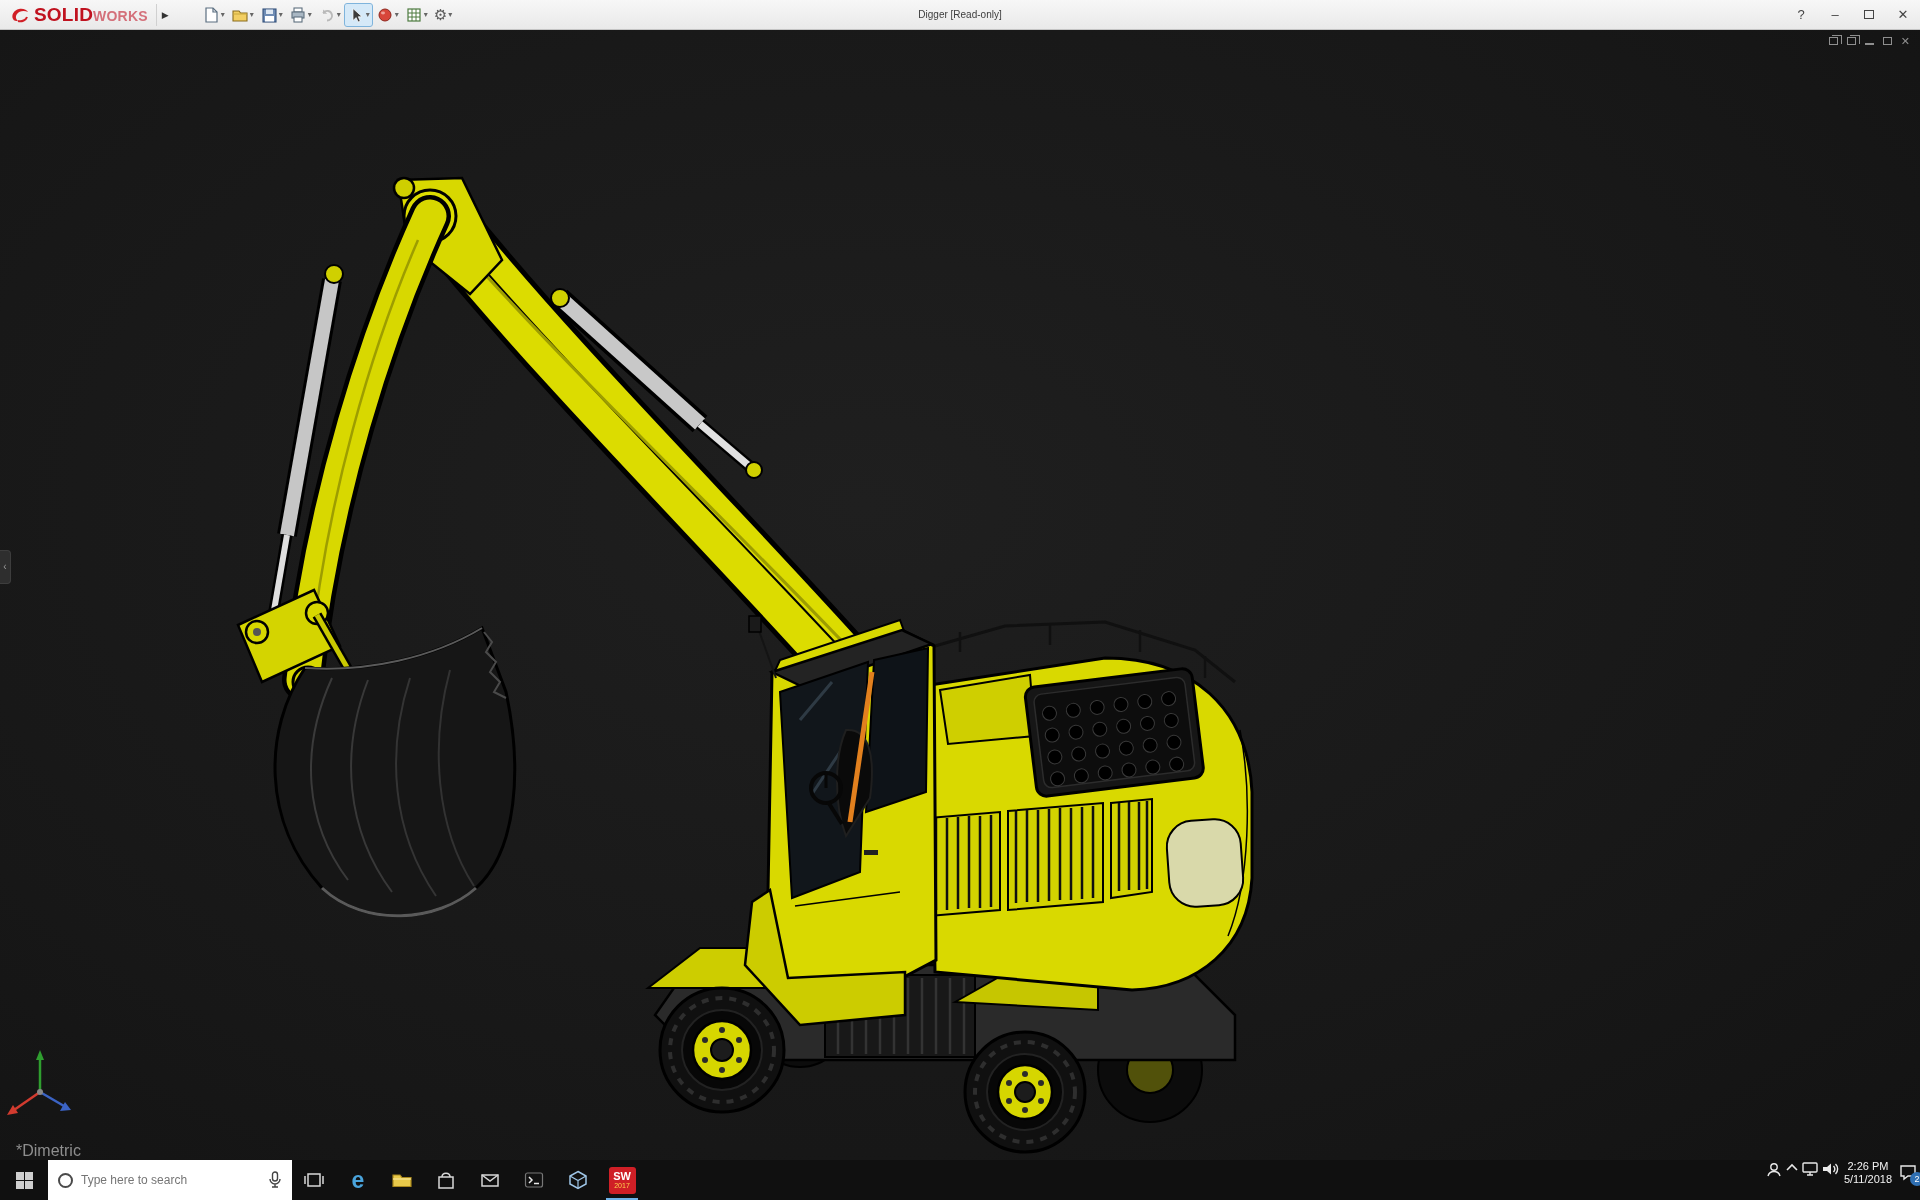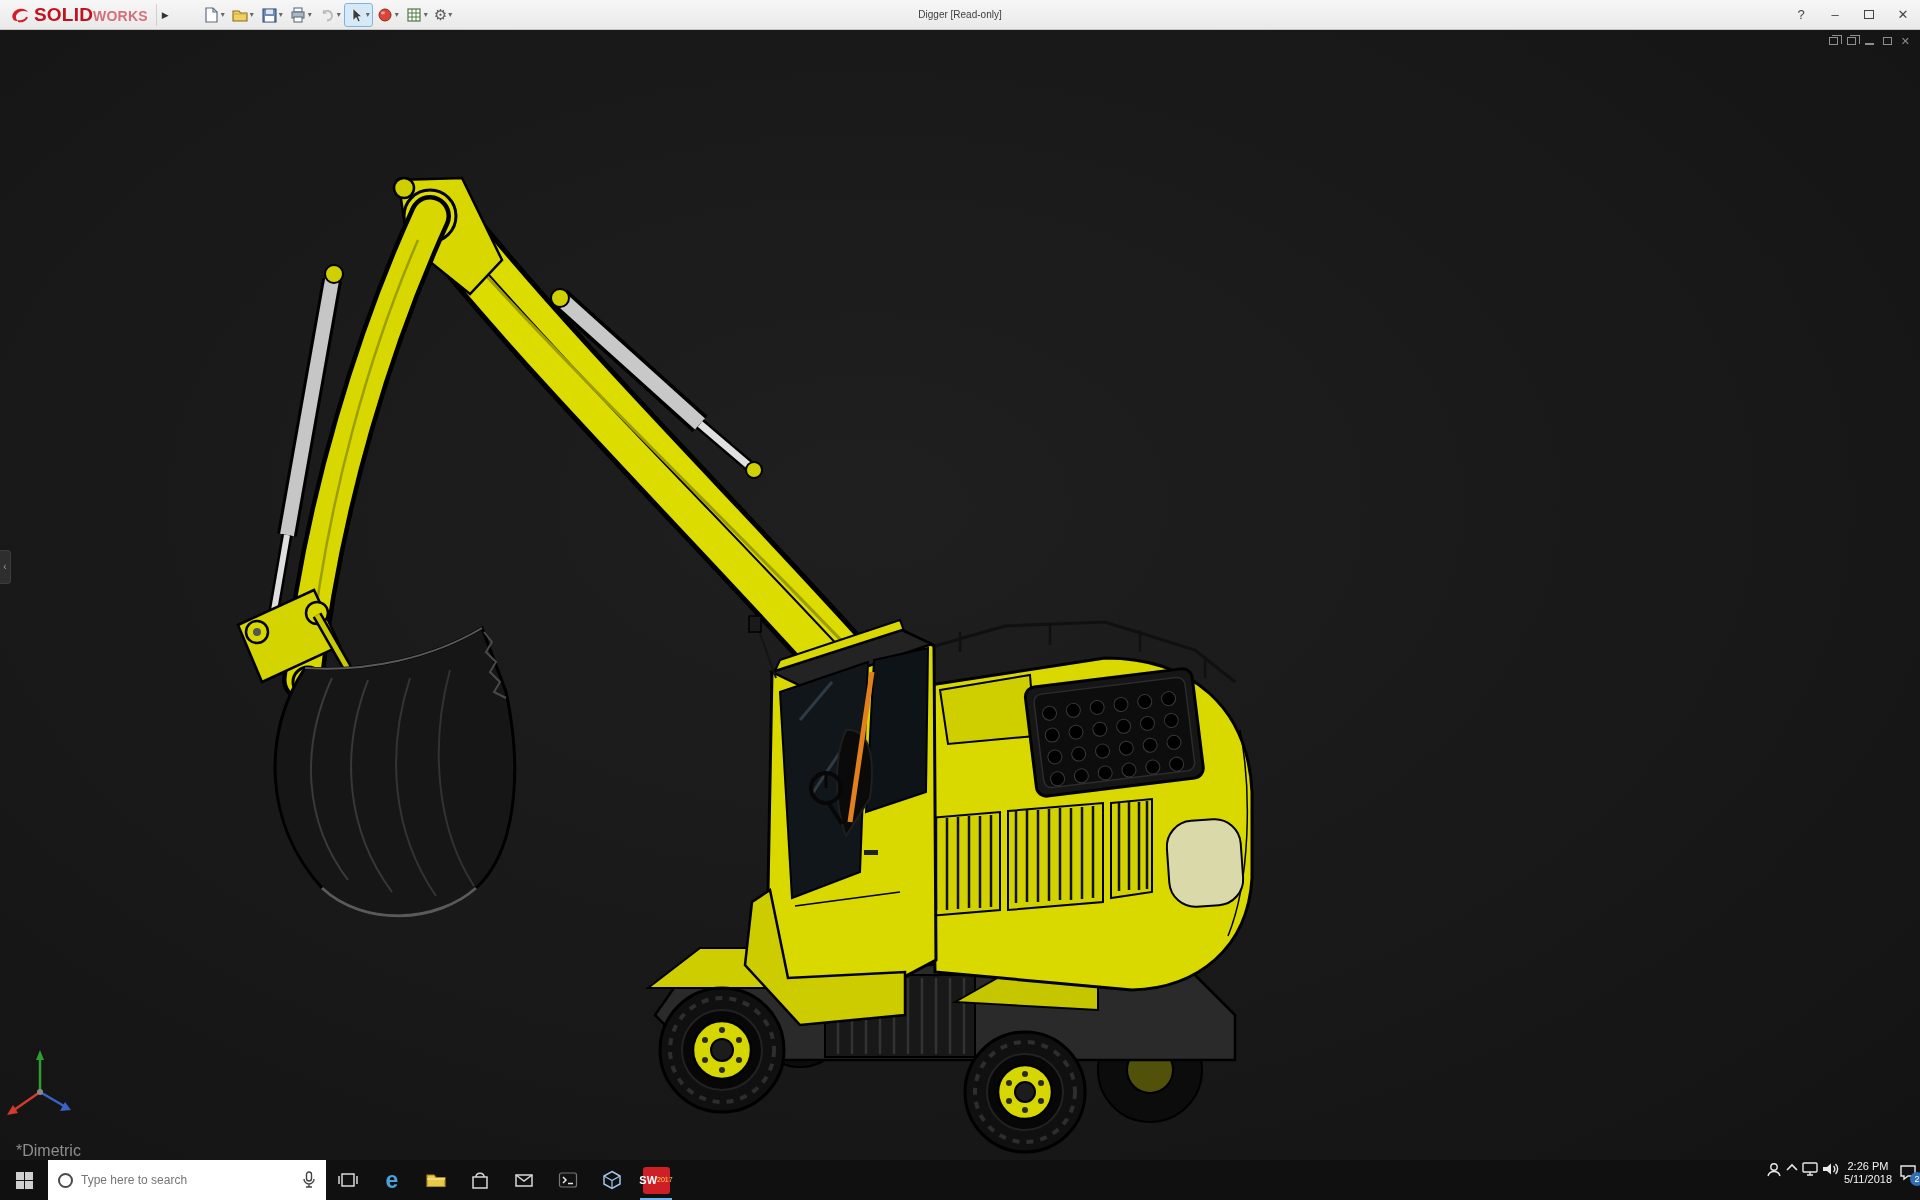--- a/index.html
+++ b/index.html
@@ -48,30 +48,30 @@
   .left-tab { position:absolute; left:0; top:46%; width:11px; height:34px; background:#2e2e2e;
     border:1px solid #3d3d3d; border-left:none; border-radius:0 4px 4px 0;
     color:#9a9a9a; font-size:10px; display:flex; align-items:center; justify-content:center; z-index:5; }
 
   
   .taskbar { position:absolute; left:0; right:0; bottom:0; height:40px; background:#101010;
     display:flex; align-items:stretch; z-index:40; }
   .start { width:48px; display:flex; align-items:center; justify-content:center; }
   .win-logo { display:grid; grid-template-columns:8px 8px; grid-template-rows:8px 8px; gap:1px; }
   .win-logo span { background:#cfcfcf; }
-  .search-box { width:278px; background:#ffffff; display:flex; align-items:center; gap:8px; padding:0 10px; }
+  .search-box { width:244px; background:#ffffff; display:flex; align-items:center; gap:8px; padding:0 10px; }
   .cortana-ring { width:15px; height:15px; border:2px solid #4a4a4a; border-radius:50%; }
   .search-box input { flex:1; border:none; outline:none; font-size:12px; color:#4f4f4f;
     font-family:"Liberation Sans", sans-serif; background:transparent; }
   .tb-icons { display:flex; align-items:stretch; }
   .tb-icon { width:44px; display:flex; align-items:center; justify-content:center; position:relative; }
   .tb-icon svg { display:block; }
   .edge-e { font-size:23px; font-weight:bold; color:#4aa4dc; line-height:22px; }
   .sw-tile { width:27px; height:27px; background:#cf1f26; border-radius:3px; display:flex;
-    flex-direction:row; align-items:center; justify-content:center; }
+    flex-direction:column; align-items:center; justify-content:center; }
   .sw-tile .sw { color:#fff; font-weight:bold; font-size:11px; line-height:11px; }
   .sw-tile .yr { color:#ffd34d; font-size:7px; line-height:8px; }
   .tb-icon.active:after { content:""; position:absolute; bottom:0; left:6px; right:6px; height:2px;
     background:#6fb3e8; }
   .tray { margin-left:auto; display:flex; align-items:flex-start; }
   .tray svg { display:block; }
   .clock { text-align:center; color:#f2f2f2; font-size:11px; line-height:13px; padding:0 4px; }
   .badge-wrap { position:relative; width:24px; height:24px; display:flex; align-items:center;
     justify-content:center; }
   .badge { position:absolute; right:-4px; bottom:-2px; min-width:14px; height:14px; border-radius:8px;

